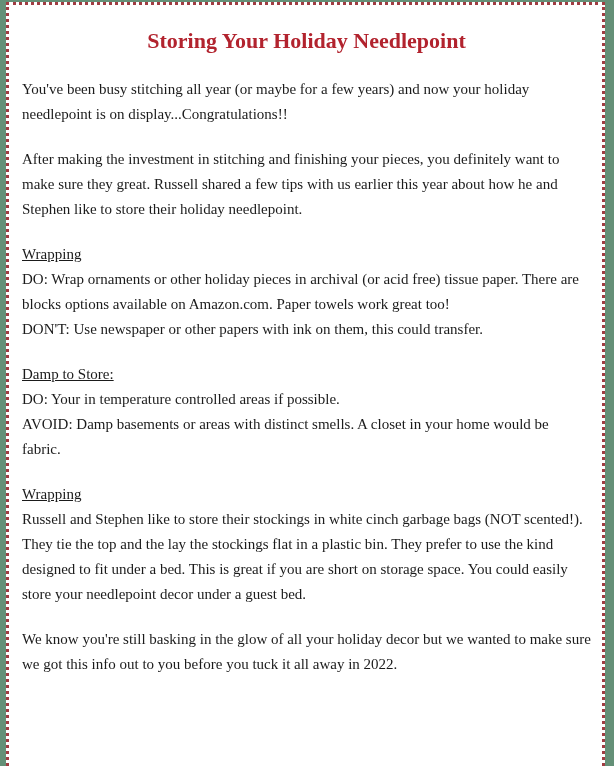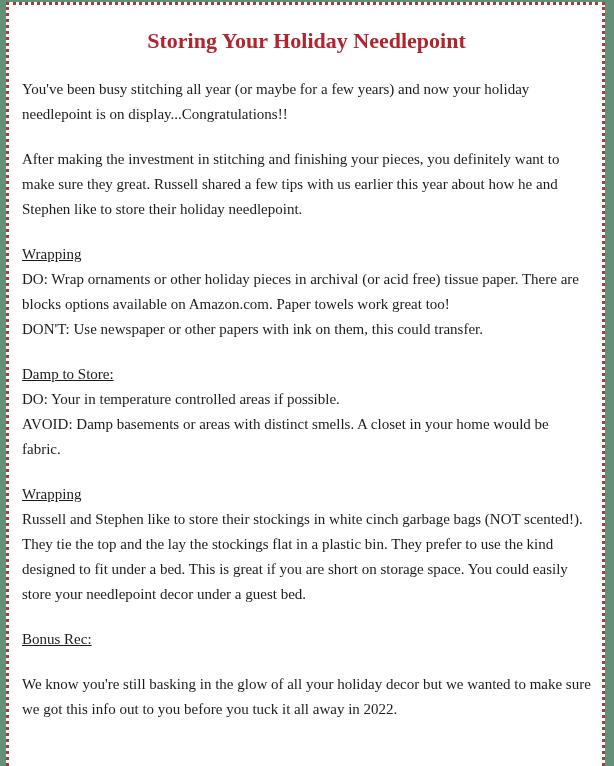--- a/index.html
+++ b/index.html
@@ -67,19 +67,18 @@
       <div class="block">
         <div class="section-heading">Damp to Store:</div>
         <div class="text-line">DO: Your in temperature controlled areas if possible.</div>
         <div class="text-line">AVOID: Damp basements or areas with distinct smells. A closet in your home would be fabric.</div>
       </div>
       <div class="block">
         <div class="section-heading">Wrapping</div>
         <div class="text-line">Russell and Stephen like to store their stockings in white cinch garbage bags (NOT scented!). They tie the top and the lay the stockings flat in a plastic bin. They prefer to use the kind designed to fit under a bed. This is great if you are short on storage space. You could easily store your needlepoint decor under a guest bed.</div>
       </div>
       <div class="block">
-        <div class="section-heading">Bonus Rec:</div>
       </div>
       <div class="block">
         <div class="text-line">We know you're still basking in the glow of all your holiday decor but we wanted to make sure we got this info out to you before you tuck it all away in 2022.</div>
       </div>
     </div>
 </div>
 
 </body></html>

